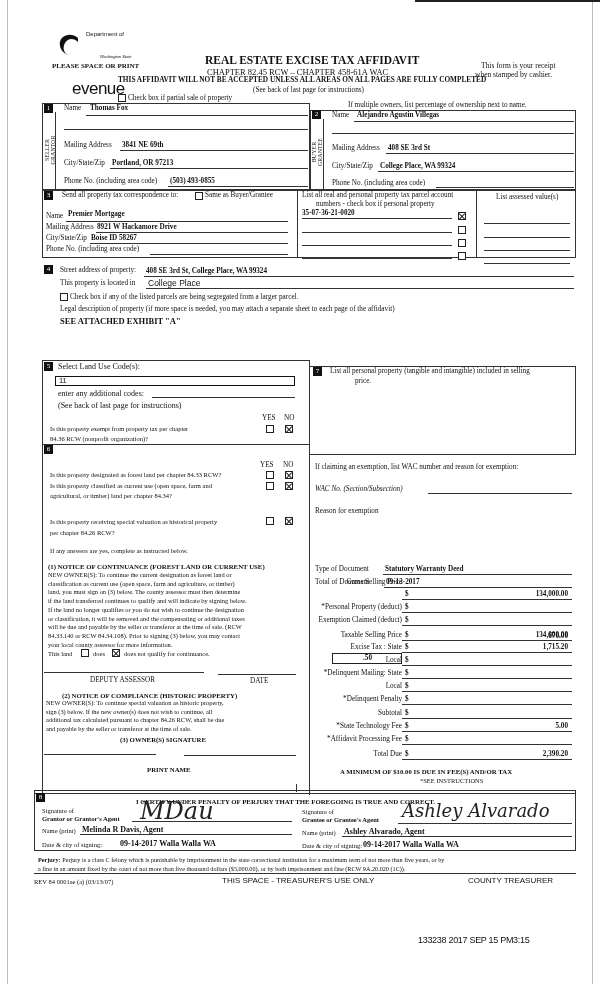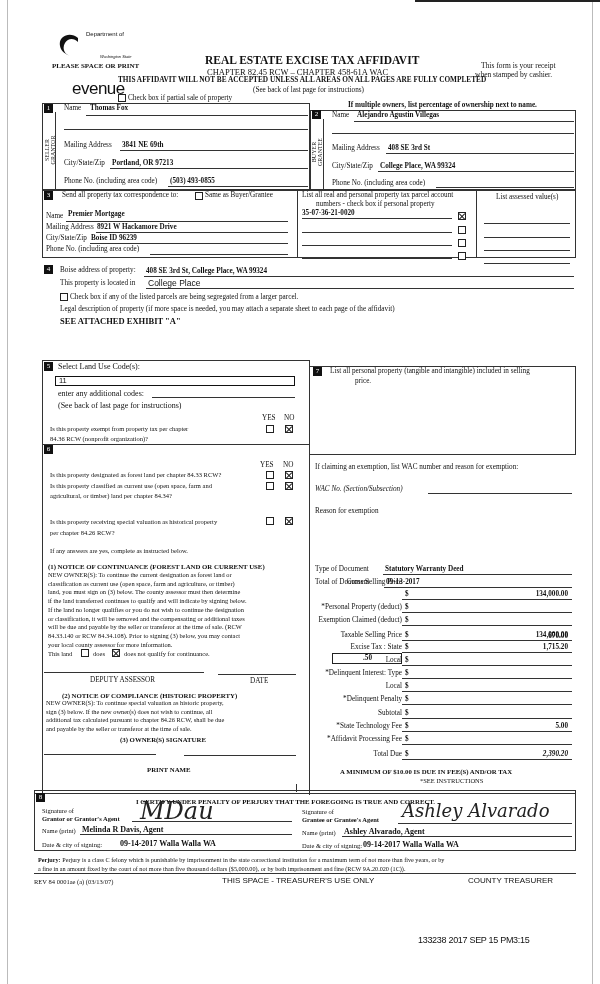--- a/index.html
+++ b/index.html
@@ -36,21 +36,21 @@
 </div>
 <span class="abs t b" style="left:52px;top:62px;font-size:7px;">PLEASE SPACE OR PRINT</span>
 <span class="abs b" style="left:205px;top:54px;font-size:11.5px;">REAL ESTATE EXCISE TAX AFFIDAVIT</span>
 <span class="abs" style="left:207px;top:67px;font-size:8.5px;">CHAPTER 82.45 RCW – CHAPTER 458-61A WAC</span>
 <span class="abs t b" style="left:118px;top:75px;font-size:7.3px;">THIS AFFIDAVIT WILL NOT BE ACCEPTED UNLESS ALL AREAS ON ALL PAGES ARE FULLY COMPLETED</span>
 <span class="abs t" style="left:253px;top:86px;">(See back of last page for instructions)</span>
 <span class="abs t" style="left:481px;top:61px;font-size:7.5px;">This form is your receipt</span>
 <span class="abs t" style="left:475px;top:70px;font-size:7.5px;">when stamped by cashier.</span>
 <div class="cb" style="left:118px;top:94px;"></div>
 <span class="abs t" style="left:128px;top:94px;">Check box if partial sale of property</span>
-<span class="abs t" style="left:348px;top:101px;font-weight:bold;">If multiple owners, list percentage of ownership next to name.</span>
+<span class="abs t" style="left:348px;top:101px;">If multiple owners, list percentage of ownership next to name.</span>
 
 <div class="box" style="left:42px;top:103px;width:268px;height:87px;"></div>
 <div class="num" style="left:44px;top:104px;">1</div>
 <div class="vline" style="left:55px;top:112px;height:78px;"></div>
 <div class="vert" style="left:44px;top:170px;width:40px;"><span>SELLER</span><br><span>GRANTOR</span></div>
 <span class="abs t" style="left:64px;top:104px;">Name</span>
 <span class="abs t b" style="left:90px;top:104px;">Thomas Fox</span>
 <div class="line" style="left:86px;top:115px;width:222px;"></div>
 <div class="line" style="left:64px;top:129px;width:244px;"></div>
 <span class="abs t" style="left:64px;top:141px;">Mailing Address</span>
@@ -87,21 +87,21 @@
 <span class="abs t" style="left:62px;top:191px;">Send all property tax correspondence to:</span>
 <div class="cb" style="left:195px;top:192px;"></div>
 <span class="abs t" style="left:205px;top:191px;">Same as Buyer/Grantee</span>
 <span class="abs t" style="left:46px;top:212px;">Name</span>
 <span class="abs t b" style="left:68px;top:210px;">Premier Mortgage</span>
 <div class="line" style="left:66px;top:221px;width:222px;"></div>
 <span class="abs t" style="left:46px;top:223px;">Mailing Address</span>
 <span class="abs t b" style="left:97px;top:223px;">8921 W Hackamore Drive</span>
 <div class="line" style="left:96px;top:232px;width:192px;"></div>
 <span class="abs t" style="left:46px;top:234px;">City/State/Zip</span>
-<span class="abs t b" style="left:91px;top:234px;">Boise ID 96239</span>
+<span class="abs t b" style="left:91px;top:234px;">Boise ID 58267</span>
 <div class="line" style="left:90px;top:243px;width:198px;"></div>
 <span class="abs t" style="left:46px;top:245px;">Phone No. (including area code)</span>
 <div class="line" style="left:150px;top:254px;width:138px;"></div>
 
 <span class="abs t" style="left:302px;top:191px;">List all real and personal property tax parcel account</span>
 <span class="abs t" style="left:316px;top:200px;">numbers - check box if personal property</span>
 <span class="abs t" style="left:496px;top:193px;">List assessed value(s)</span>
 <div id="parcel-rows">
     <span class="abs t b" style="left: 302px; top: 209px;">35-07-36-21-0020</span>
     <div class="line" style="left: 302px; top: 218px; width: 150px;"></div>
@@ -115,21 +115,21 @@
     <div class="line" style="left: 302px; top: 245px; width: 150px;"></div>
     <div class="cb" style="left: 458px; top: 239px;"></div>
     <div class="line" style="left: 484px; top: 250px; width: 86px;"></div>
     <span class="abs t b" style="left: 302px; top: 249px;"></span>
     <div class="line" style="left: 302px; top: 258px; width: 150px;"></div>
     <div class="cb" style="left: 458px; top: 252px;"></div>
     <div class="line" style="left: 484px; top: 263px; width: 86px;"></div>
   </div>
 
 <div class="num" style="left:44px;top:265px;">4</div>
-<span class="abs t" style="left:60px;top:266px;">Boise address of property:</span>
+<span class="abs t" style="left:60px;top:266px;">Street address of property:</span>
 <span class="abs t b" style="left:146px;top:267px;text-align:right;">408 SE 3rd St, College Place, WA  99324</span>
 <div class="line" style="left:144px;top:276px;width:430px;"></div>
 <span class="abs t" style="left:60px;top:279px;">This property is located in</span>
 <span class="abs" style="left:148px;top:278px;font-size:8.5px;font-family:'Liberation Sans',sans-serif;">College Place</span>
 <div class="line" style="left:146px;top:288px;width:428px;"></div>
 <div class="cb" style="left:60px;top:293px;"></div>
 <span class="abs t" style="left:70px;top:293px;">Check box if any of the listed parcels are being segregated from a larger parcel.</span>
 <span class="abs t" style="left:60px;top:305px;">Legal description of property (if more space is needed, you may attach a separate sheet to each page of the affidavit)</span>
 <span class="abs t b" style="left:60px;top:317px;font-size:8.5px;">SEE ATTACHED EXHIBIT "A"</span>
 
@@ -236,21 +236,21 @@
     <span class="abs t b" style="top: 631px; right: 32px;">134,000.00</span>
     <div class="line" style="left: 402px; top: 640px; width: 170px;"></div>
     <span class="abs t" style="top: 643px; right: 198px; text-align: right;">Excise Tax : State</span>
     <span class="abs t b" style="left: 405px; top: 643px;">$</span>
     <span class="abs t b" style="top: 643px; right: 32px;">1,715.20</span>
     <div class="line" style="left: 402px; top: 652px; width: 170px;"></div>
     <span class="abs t" style="top: 656px; right: 198px; text-align: right;">Local</span>
     <span class="abs t b" style="left: 405px; top: 656px;">$</span>
     <span class="abs t b" style="top: 632px; right: 32px;">670.00</span>
     <div class="line" style="left: 402px; top: 665px; width: 170px;"></div>
-    <span class="abs t" style="top: 669px; right: 198px; text-align: right;">*Delinquent Interest:  Type</span>
+    <span class="abs t" style="top: 669px; right: 198px; text-align: right;">*Delinquent Mailing:  State</span>
     <span class="abs t b" style="left: 405px; top: 669px;">$</span>
     <span class="abs t b" style="top: 669px; right: 32px;"></span>
     <div class="line" style="left: 402px; top: 678px; width: 170px;"></div>
     <span class="abs t" style="top: 682px; right: 198px; text-align: right;">Local</span>
     <span class="abs t b" style="left: 405px; top: 682px;">$</span>
     <span class="abs t b" style="top: 682px; right: 32px;"></span>
     <div class="line" style="left: 402px; top: 691px; width: 170px;"></div>
     <span class="abs t" style="top: 695px; right: 198px; text-align: right;">*Delinquent Penalty</span>
     <span class="abs t b" style="left: 405px; top: 695px;">$</span>
     <span class="abs t b" style="top: 695px; right: 32px;"></span>
@@ -262,21 +262,21 @@
     <span class="abs t" style="top: 722px; right: 198px; text-align: left;">*State Technology Fee</span>
     <span class="abs t b" style="left: 405px; top: 722px;">$</span>
     <span class="abs t b" style="top: 722px; right: 32px;">5.00</span>
     <div class="line" style="left: 402px; top: 731px; width: 170px;"></div>
     <span class="abs t" style="top: 735px; right: 198px; text-align: right;">*Affidavit Processing Fee</span>
     <span class="abs t b" style="left: 405px; top: 735px;">$</span>
     <span class="abs t b" style="top: 735px; right: 32px;"></span>
     <div class="line" style="left: 402px; top: 744px; width: 170px;"></div>
     <span class="abs t" style="top: 750px; right: 198px; text-align: right;">Total Due</span>
     <span class="abs t b" style="left: 405px; top: 750px;">$</span>
-    <span class="abs t b" style="top: 750px; right: 32px; font-style: italic;">2,390.20</span>
+    <span class="abs t b" style="top: 750px; right: 32px;">2,390.20</span>
     <div class="line" style="left: 402px; top: 759px; width: 170px;"></div>
   </div>
 <span class="abs t b" style="left:340px;top:767px;font-size:6.8px;">A MINIMUM OF $10.00 IS DUE IN FEE(S) AND/OR TAX</span>
 <span class="abs t" style="left:420px;top:776px;font-size:6.5px;">*SEE INSTRUCTIONS</span>
 
 <div class="box" style="left:34px;top:790px;width:542px;height:61px;"></div>
 <div class="line" style="left:34px;top:793px;width:542px;"></div>
 <div class="vline" style="left:296px;top:784px;height:8px;"></div>
 <div class="num" style="left:36px;top:793px;">8</div>
 <span class="abs t b" style="left:136px;top:797px;font-size:6.8px;">I CERTIFY UNDER PENALTY OF PERJURY THAT THE FOREGOING IS TRUE AND CORRECT.</span>

